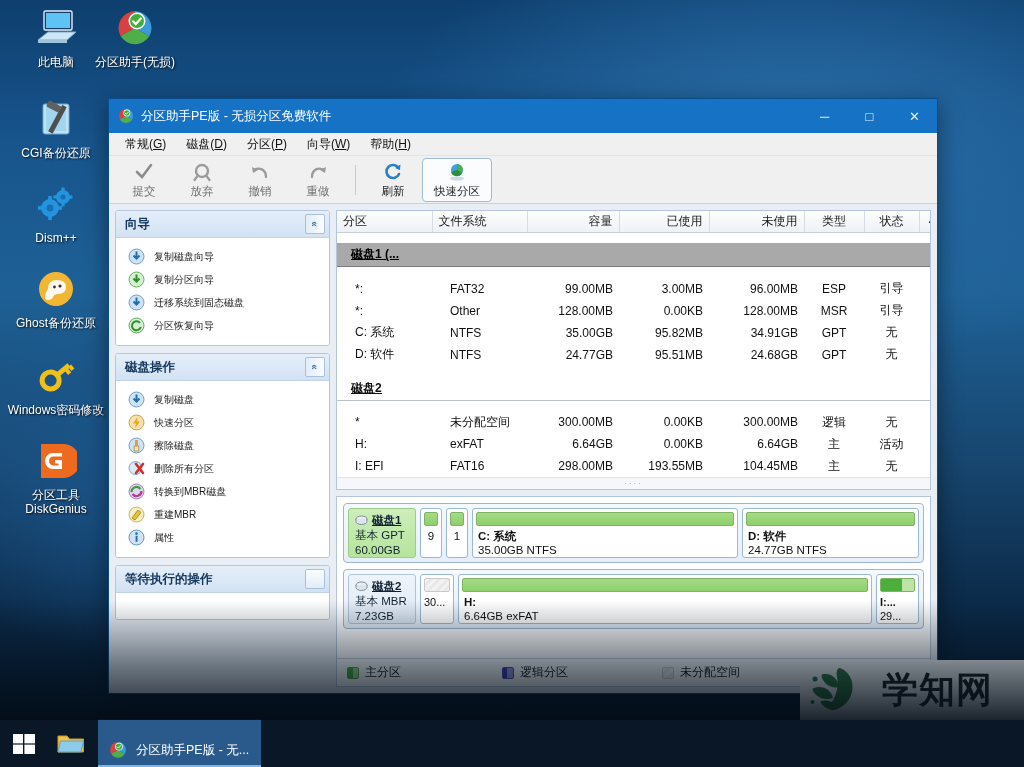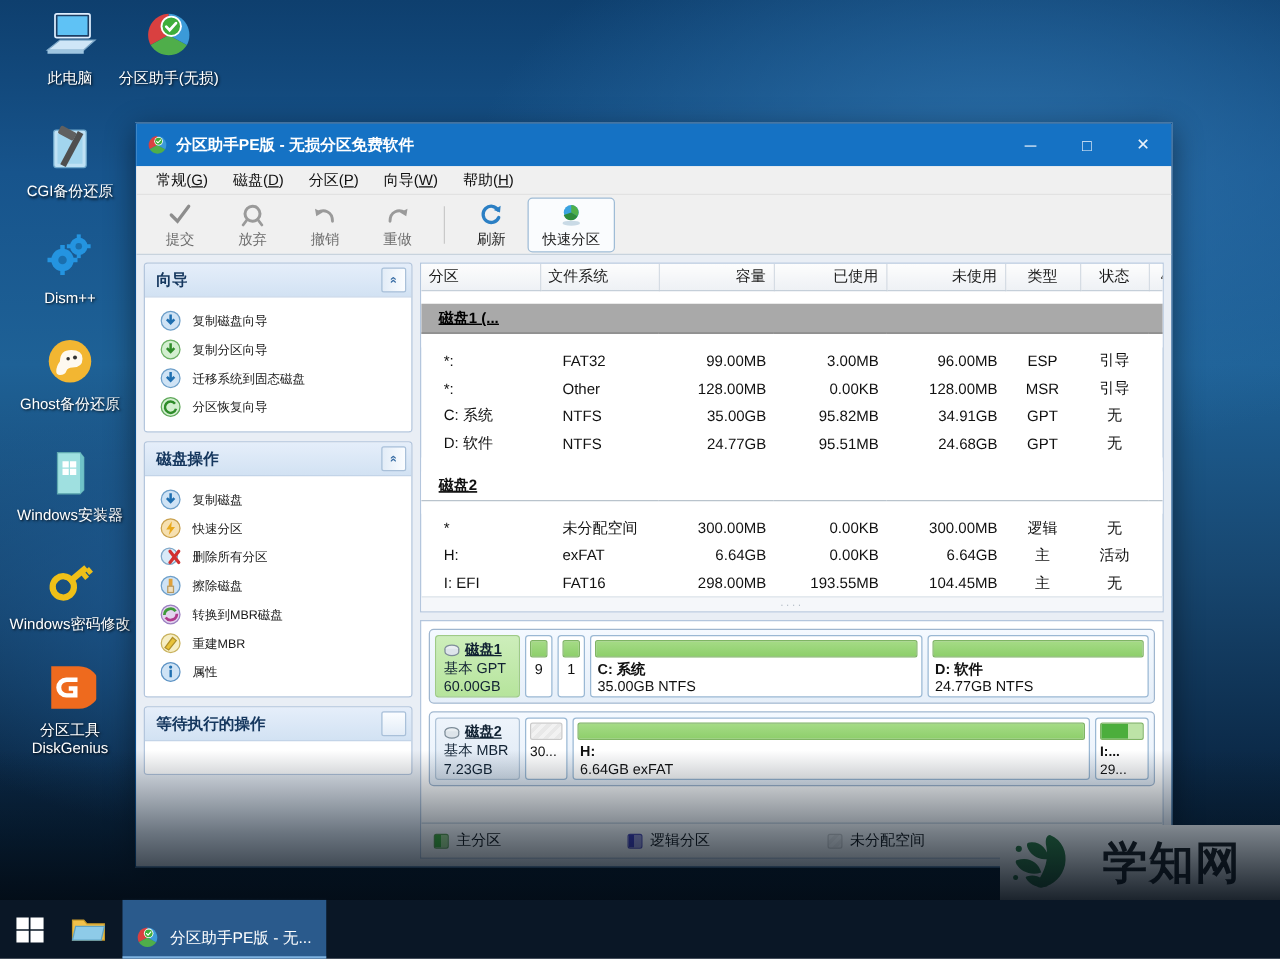--- a/index.html
+++ b/index.html
@@ -42,21 +42,21 @@
     border: 1px solid #0a4d8c;
     box-shadow: 0 6px 22px rgba(0,0,0,.45);
     display: flex; flex-direction: column;
   }
   .titlebar {
     height: 34px; background: #1572c4; color: #fff;
     display: flex; align-items: center; font-size: 12.5px;
     padding-left: 8px; flex: none;
   }
   .titlebar .tb-icon { width: 18px; height: 18px; margin-right: 6px; flex:none; }
-  .titlebar .tb-title { flex: 1; font-weight: bold; }
+  .titlebar .tb-title { flex: 1; }
   .wbtns { display: flex; height: 34px; }
   .wbtn {
     width: 45px; height: 34px; display:flex; align-items:center; justify-content:center;
     color:#e8f1fa; font-size: 13px;
   }
 
   .menubar {
     height: 23px; background: #f0f0f0; display: flex; align-items: center;
     font-size: 12px; color: #111; padding-left: 6px; flex: none;
     border-bottom: 1px solid #e2e2e2;
@@ -276,35 +276,20 @@
         <svg width="42" height="42" viewBox="0 0 42 42">
           <circle cx="21" cy="21" r="17" fill="#f2b632"></circle>
           <path d="M13 21 q0 -9 9 -9 q9 0 9 7 q0 7 -8 7 q-4 0 -5 3 q-1 3 -5 3 q-3 0 -3 -3 q0 -4 3 -8z" fill="#fff" opacity=".92"></path>
           <circle cx="25" cy="18" r="1.6" fill="#333"></circle>
           <circle cx="19.5" cy="19" r="1.4" fill="#333"></circle>
         </svg>
       </div>
       <span class="lbl">Ghost备份还原</span>
     </div>
 
-    <div class="desk-icon" style="margin-top:24px">
-      <div class="glyph">
-        <svg width="42" height="42" viewBox="0 0 42 42">
-          <path d="M11 5 h18 l3 4 v26 l-3 3 h-18 z" fill="#9fe0e0" stroke="#5fa9b0"></path>
-          <path d="M29 5 l3 4 v26 l-3 3 z" fill="#6fc3c9"></path>
-          <g fill="#fff">
-            <rect x="15" y="12" width="5" height="5"></rect>
-              <rect x="21" y="12" width="5" height="5"></rect>
-            <rect x="15" y="18" width="5" height="5"></rect>
-              <rect x="21" y="18" width="5" height="5"></rect>
-          </g>
-        </svg>
-      </div>
-      <span class="lbl">Windows安装器</span>
-    </div>
 
     <div class="desk-icon" style="margin-top:22px">
       <div class="glyph">
         <svg width="42" height="40" viewBox="0 0 42 40">
           <g transform="rotate(-40 21 20)">
             <circle cx="14" cy="20" r="8.5" fill="none" stroke="#f0c018" stroke-width="5"></circle>
             <rect x="20" y="17.5" width="18" height="5" fill="#f0c018"></rect>
             <rect x="31" y="21" width="4" height="6" fill="#f0c018"></rect>
             <rect x="36" y="21" width="4" height="5" fill="#f0c018"></rect>
           </g>
@@ -479,35 +464,35 @@
                 <svg width="17" height="17" viewBox="0 0 17 17">
                     <circle cx="8.5" cy="8.5" r="7.5" fill="#f6e0b0" stroke="#c9a14e"></circle>
                     <polygon points="9.5,3 5,9.5 8,9.5 7,14 12,7.5 9,7.5" fill="#e8a81c"></polygon>
                   </svg>
               </span>
               <span>快速分区</span>
             </div>
             <div class="side-item">
               <span class="si-ic">
                 <svg width="17" height="17" viewBox="0 0 17 17">
-                    <circle cx="7.5" cy="8" r="6.5" fill="#d9eaf8" stroke="#7fa8c9"></circle>
-                    <path d="M8 4 L15 13 M15 4 L8 13" stroke="#d23030" stroke-width="2.6" stroke-linecap="round"></path>
-                  </svg>
-              </span>
-              <span>删除所有分区</span>
-            </div>
-            <div class="side-item">
-              <span class="si-ic">
-                <svg width="17" height="17" viewBox="0 0 17 17">
                     <circle cx="8.5" cy="8.5" r="7.5" fill="#cfe3f5" stroke="#6d9fc9"></circle>
                     <rect x="7" y="3" width="3" height="6" fill="#e0a13a"></rect>
                     <rect x="6.2" y="9" width="4.6" height="5" fill="#f0e0c0" stroke="#b89a60"></rect>
                   </svg>
               </span>
               <span>擦除磁盘</span>
+            </div>
+            <div class="side-item">
+              <span class="si-ic">
+                <svg width="17" height="17" viewBox="0 0 17 17">
+                    <circle cx="7.5" cy="8" r="6.5" fill="#d9eaf8" stroke="#7fa8c9"></circle>
+                    <path d="M8 4 L15 13 M15 4 L8 13" stroke="#d23030" stroke-width="2.6" stroke-linecap="round"></path>
+                  </svg>
+              </span>
+              <span>删除所有分区</span>
             </div>
             <div class="side-item">
               <span class="si-ic">
                 <svg width="17" height="17" viewBox="0 0 17 17">
                     <circle cx="8.5" cy="8.5" r="7.5" fill="#e3d4ef" stroke="#9a7fc0"></circle>
                     <path d="M3.5 9 a5 5 0 0 1 9 -3" stroke="#3f9b3a" stroke-width="2.2" fill="none"></path>
                     <path d="M13.5 8 a5 5 0 0 1 -9 3" stroke="#b03a8c" stroke-width="2.2" fill="none"></path>
                   </svg>
               </span>
               <span>转换到MBR磁盘</span>

